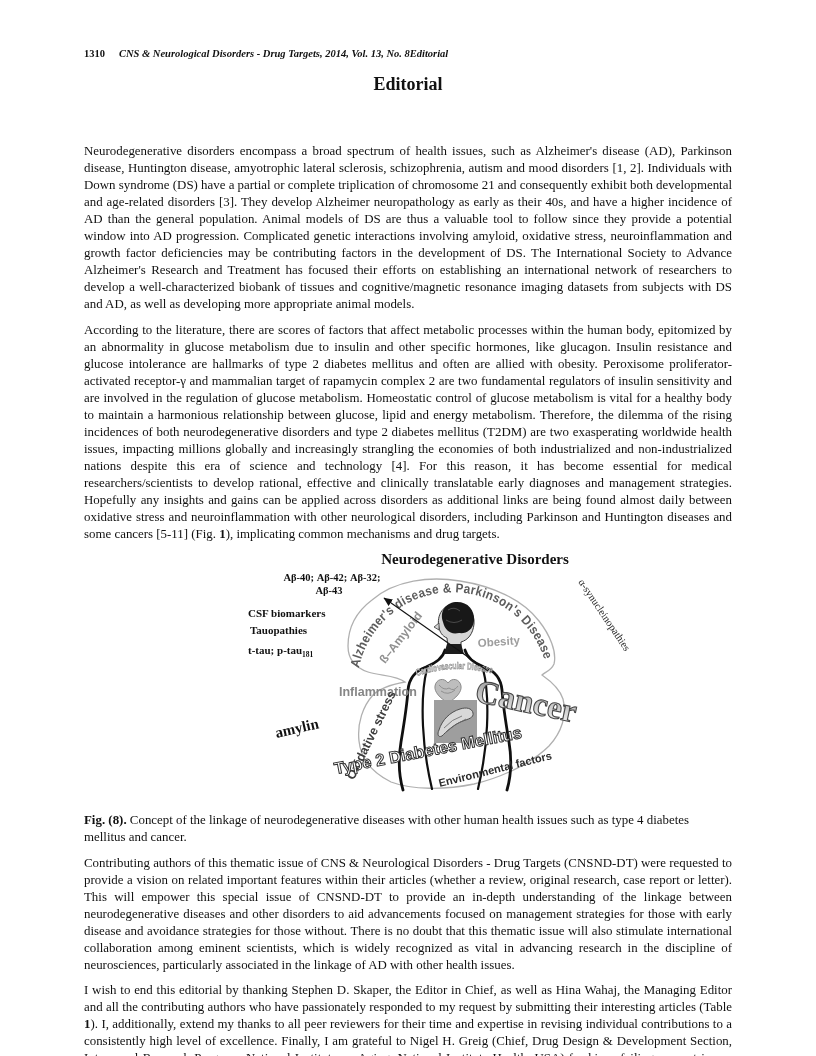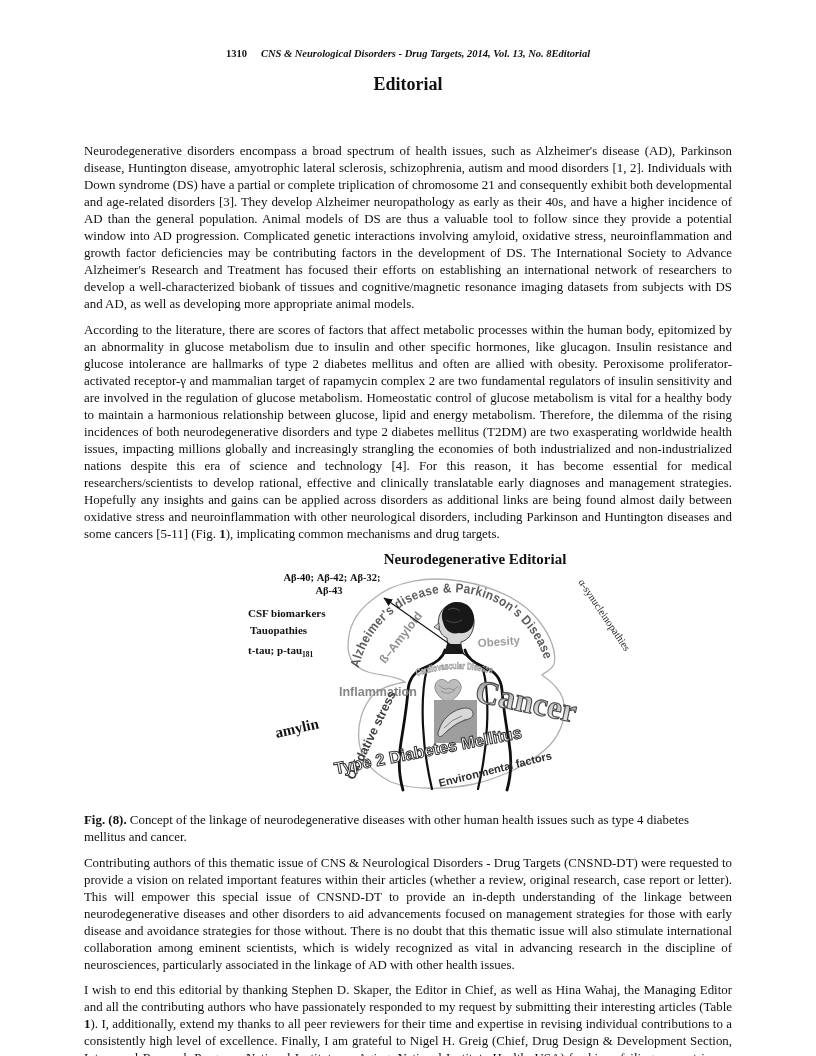--- a/index.html
+++ b/index.html
@@ -3,21 +3,21 @@
 <meta charset="utf-8">
 <style>
   * { margin:0; padding:0; box-sizing:border-box; }
   html,body { background:#ffffff; }
   .page {
     position:relative; width:816px; height:1056px; background:#ffffff;
     font-family:"Liberation Serif", serif; color:#111111; overflow:hidden;
   }
   .page-header {
     position:absolute; top:48px; left:84px; width:648px;
-    display:flex; justify-content:center; align-items:baseline;
+    display:flex; justify-content:flex-start; align-items:baseline;
     font-size:10.5px; font-weight:bold;
   }
   .page-header .journal { font-style:italic; margin-left:14px; }
   .page-header .running-head { font-style:italic; }
   .article-title {
     position:absolute; top:74px; left:0; width:100%;
     text-align:center; font-size:18px; font-weight:bold;
   }
   .article-subtitle {
     position:absolute; top:106px; left:0; width:100%;
@@ -50,21 +50,21 @@
     <span class="running-head">Editorial</span>
   </div>
 
   <div class="article-title">Editorial</div>
 
   <div class="body-text">
     <p>Neurodegenerative disorders encompass a broad spectrum of health issues, such as Alzheimer's disease (AD), Parkinson disease, Huntington disease, amyotrophic lateral sclerosis, schizophrenia, autism and mood disorders [1, 2]. Individuals with Down syndrome (DS) have a partial or complete triplication of chromosome 21 and consequently exhibit both developmental and age-related disorders [3]. They develop Alzheimer neuropathology as early as their 40s, and have a higher incidence of AD than the general population. Animal models of DS are thus a valuable tool to follow since they provide a potential window into AD progression. Complicated genetic interactions involving amyloid, oxidative stress, neuroinflammation and growth factor deficiencies may be contributing factors in the development of DS. The International Society to Advance Alzheimer's Research and Treatment has focused their efforts on establishing an international network of researchers to develop a well-characterized biobank of tissues and cognitive/magnetic resonance imaging datasets from subjects with DS and AD, as well as developing more appropriate animal models.</p>
     <p><span>According to the literature, there are scores of factors that affect metabolic processes within the human body, epitomized by an abnormality in glucose metabolism due to insulin and other specific hormones, like glucagon. Insulin resistance and glucose intolerance are hallmarks of type 2 diabetes mellitus and often are allied with obesity. Peroxisome proliferator-activated receptor-γ and mammalian target of rapamycin complex 2 are two fundamental regulators of insulin sensitivity and are involved in the regulation of glucose metabolism. Homeostatic control of glucose metabolism is vital for a healthy body to maintain a harmonious relationship between glucose, lipid and energy metabolism. Therefore, the dilemma of the rising incidences of both neurodegenerative disorders and type 2 diabetes mellitus (T2DM) are two exasperating worldwide health issues, impacting millions globally and increasingly strangling the economies of both industrialized and non-industrialized nations despite this era of science and technology [4]. For this reason, it has become essential for medical researchers/scientists to develop rational, effective and clinically translatable early diagnoses and management strategies. Hopefully any insights and gains can be applied across disorders as additional links are being found almost daily between oxidative stress and neuroinflammation with other neurological disorders, including Parkinson and Huntington diseases and some cancers [5-11] (Fig. </span><b>1</b><span>), implicating common mechanisms and drug targets.</span></p>
 
     <div class="figure-wrap">
-      <div class="figure-title">Neurodegenerative Editorial</div>
+      <div class="figure-title">Neurodegenerative Disorders</div>
 
       <svg class="figure-svg" width="420" height="240" viewBox="0 0 420 240">
         <defs>
           <marker id="ah" markerWidth="9" markerHeight="8" refX="7.5" refY="3.5" orient="auto">
             <path d="M0,0 L8,3.5 L0,7 Z" fill="#111"></path>
           </marker>
           <linearGradient id="cg" x1="0" y1="0" x2="0.25" y2="1">
             <stop offset="0" stop-color="#8f8f8f"></stop>
             <stop offset="1" stop-color="#ececec"></stop>
           </linearGradient>

